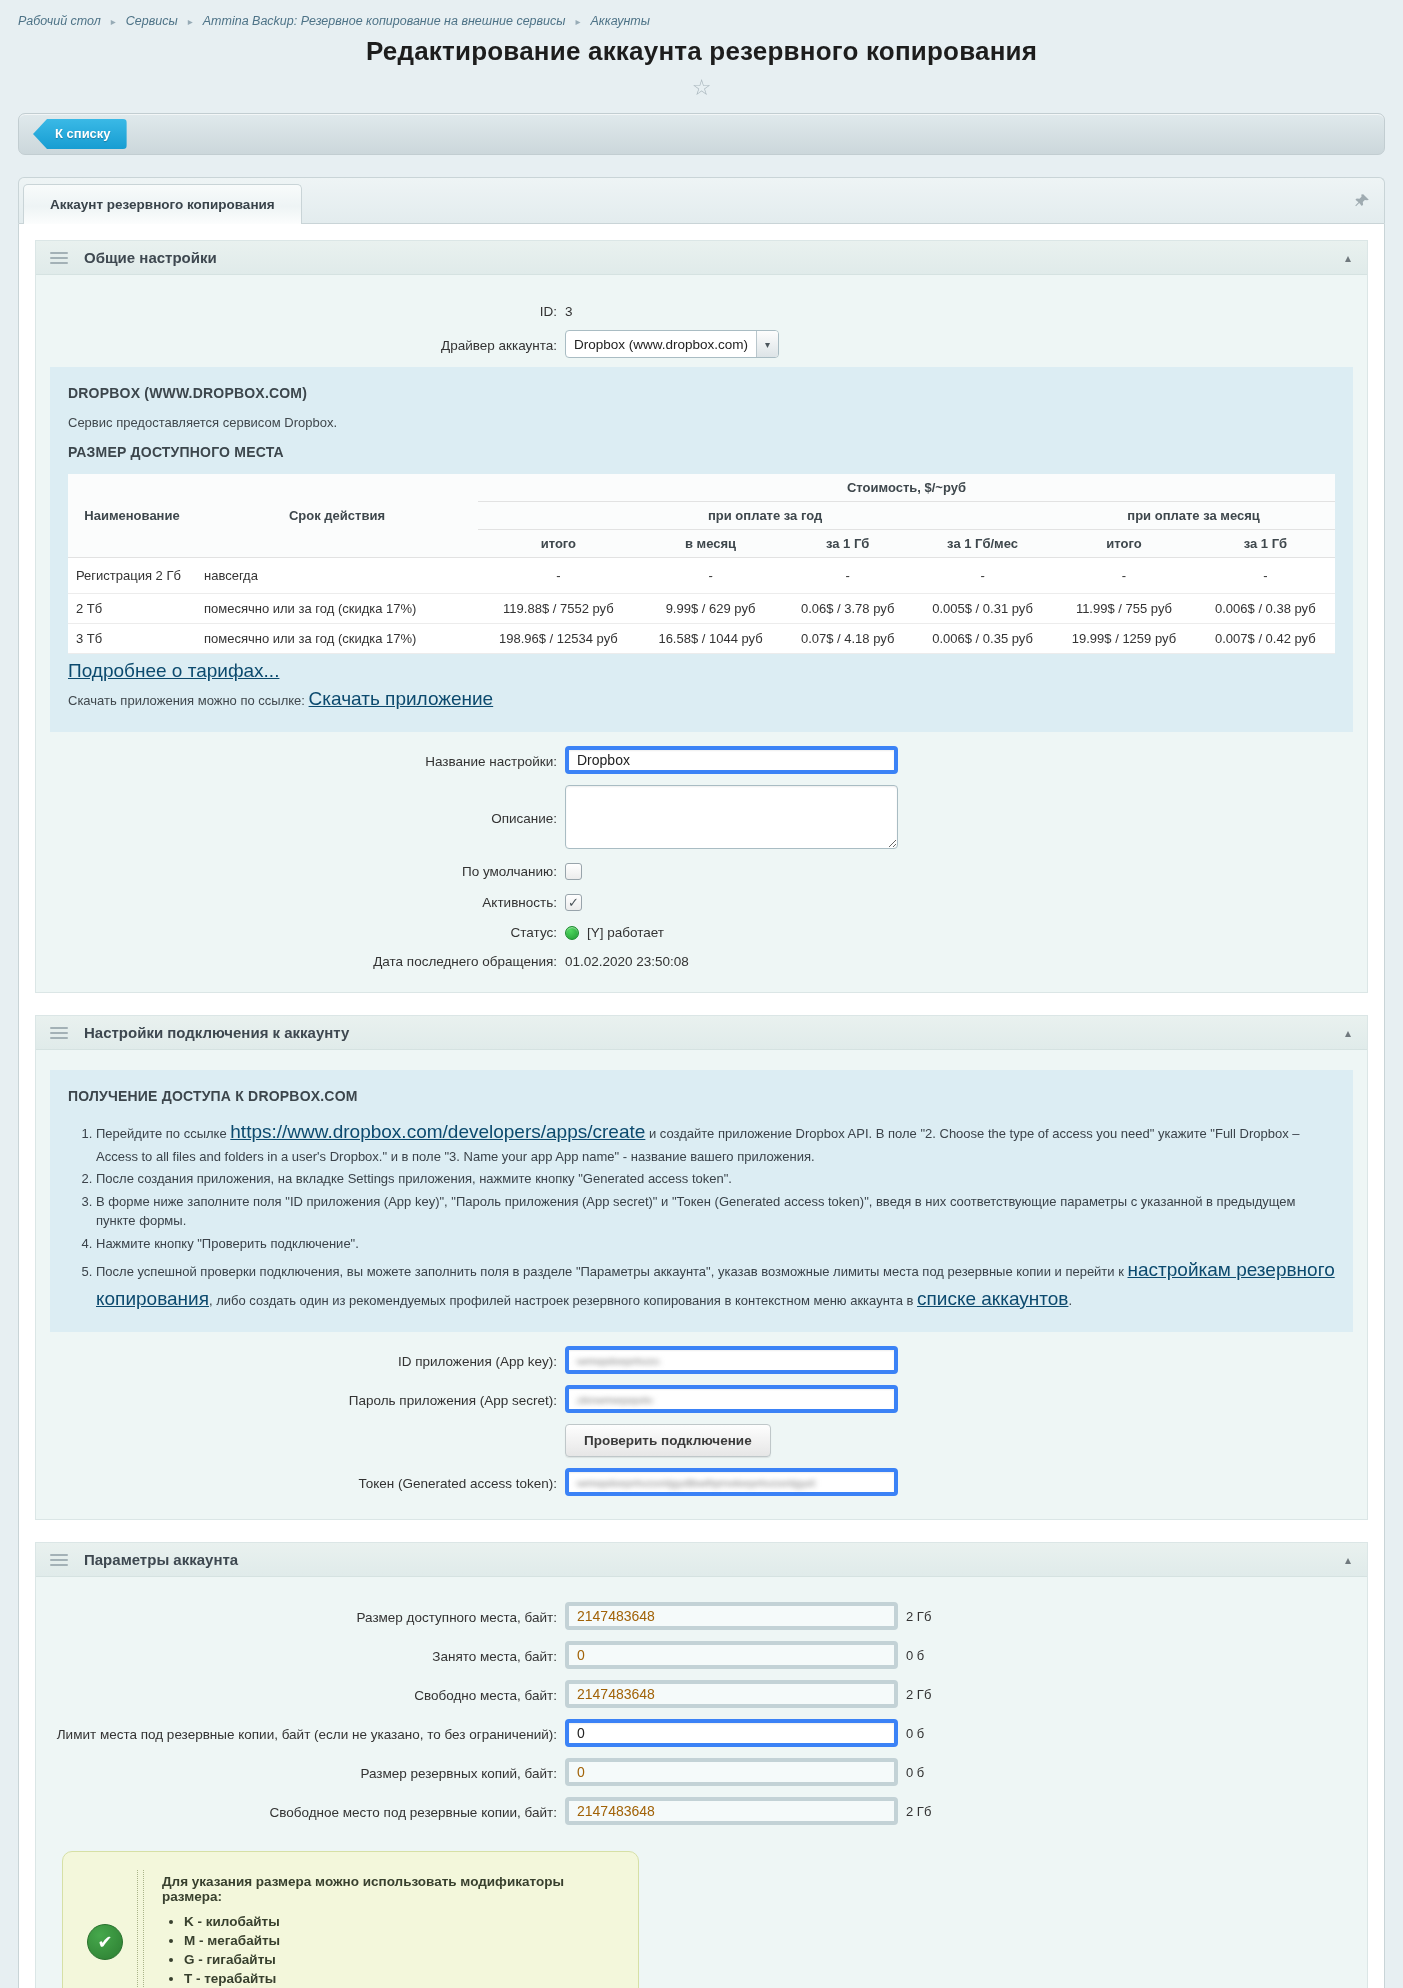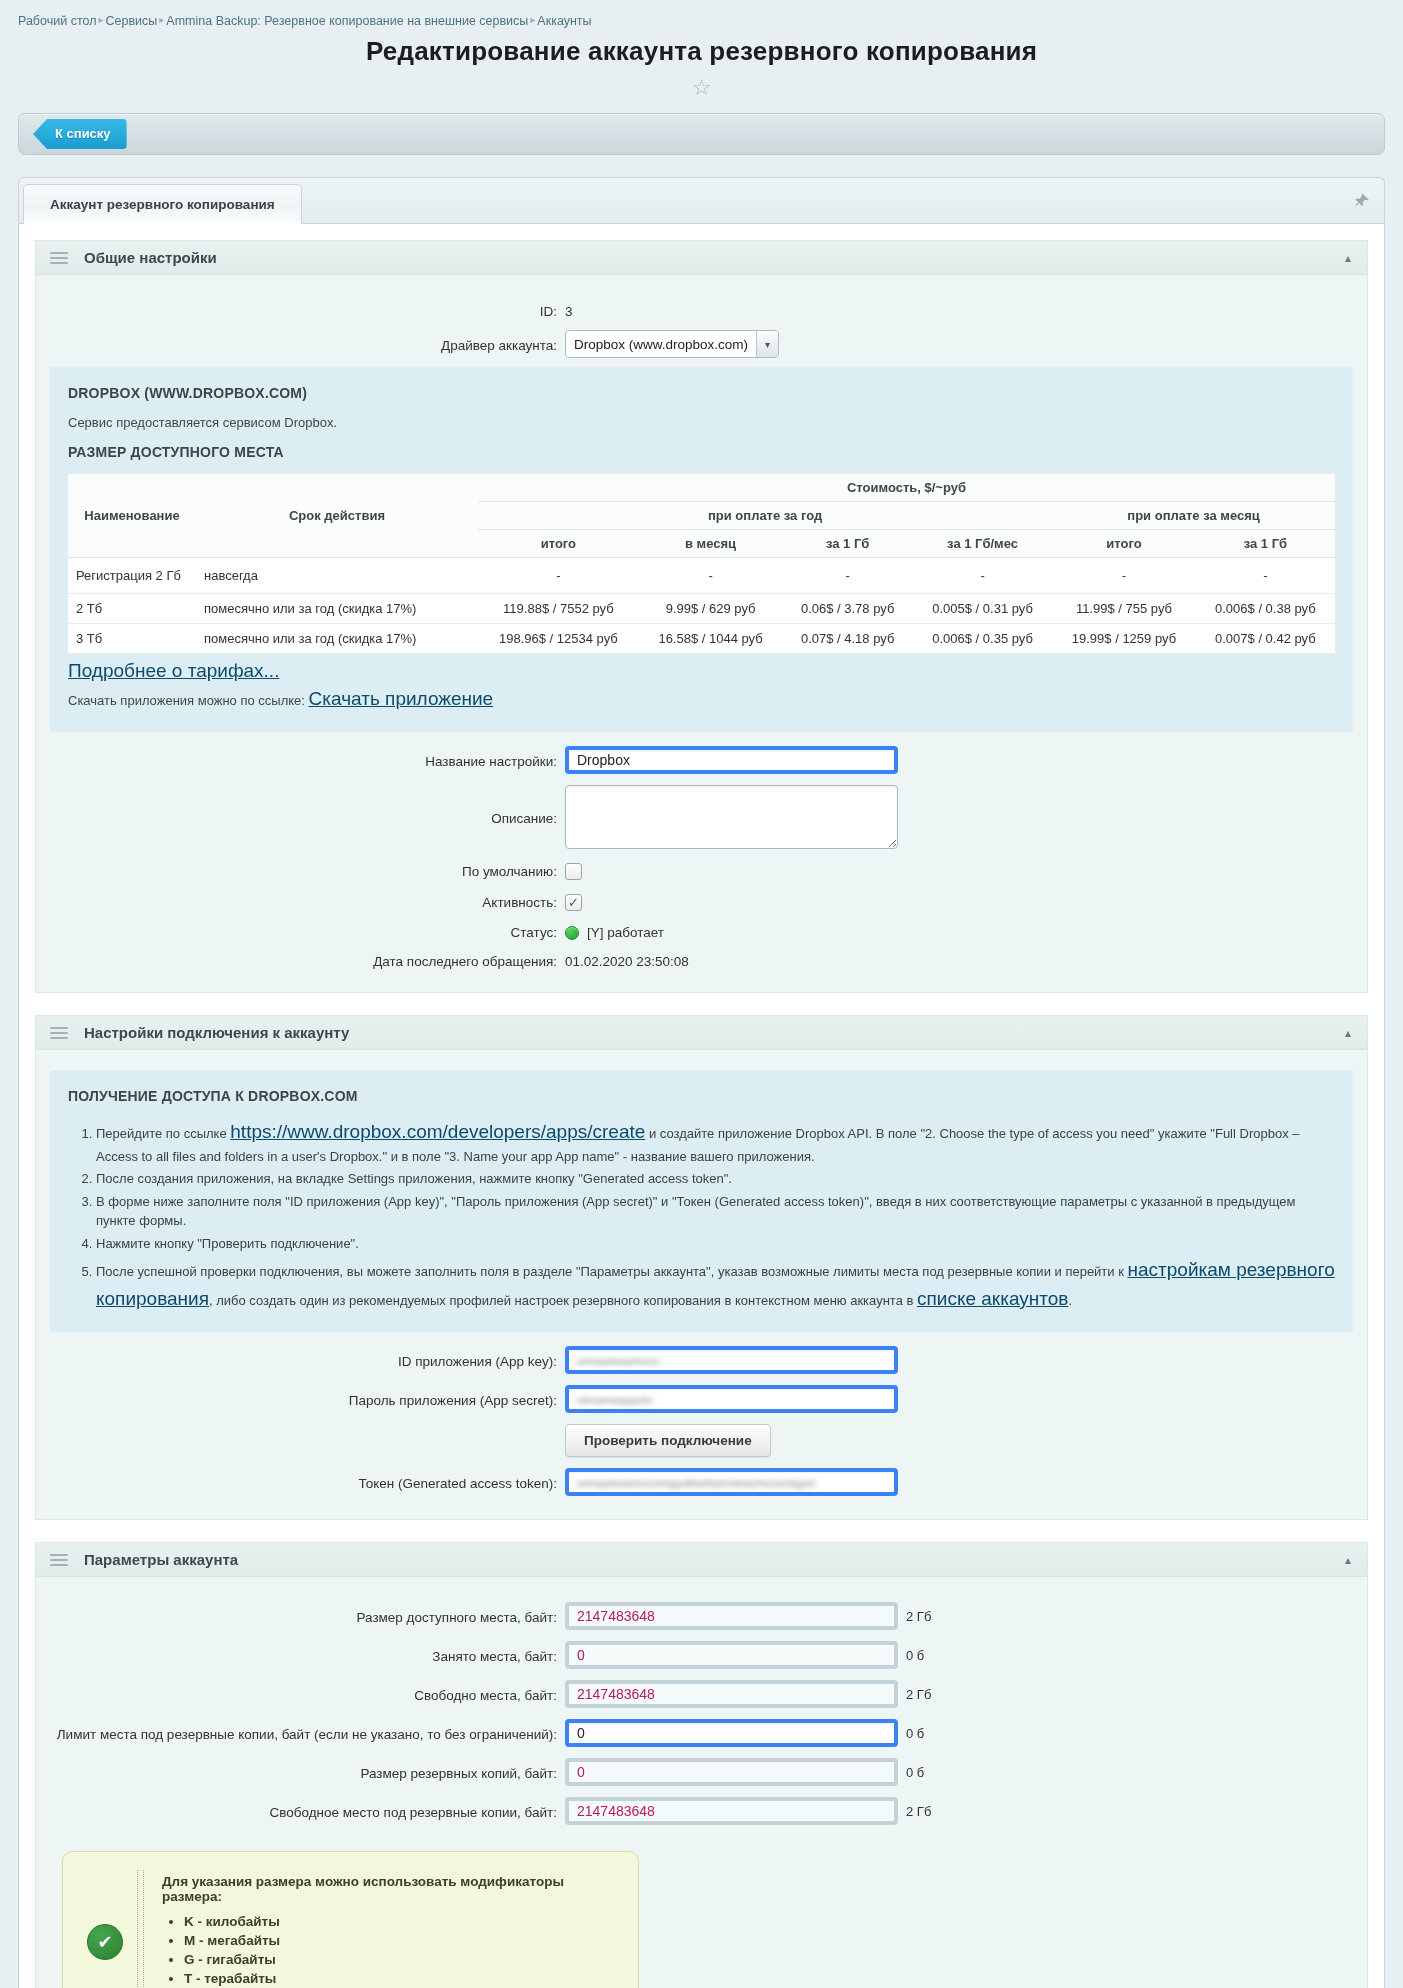--- a/index.html
+++ b/index.html
@@ -1,21 +1,21 @@
 <!DOCTYPE html>
 <html lang="ru"><head>
 <meta charset="utf-8">
 <style>
   * { box-sizing: border-box; }
   html,body { margin:0; padding:0; background:#e7eff2; }
   body { font-family:"Liberation Sans","DejaVu Sans",sans-serif; color:#333; }
   .page { width:1403px; min-height:1988px; padding:10px 18px 20px; }
 
   
-  .breadcrumb { display:flex; gap:2px; font-size:12.5px; padding:4px 0 2px; }
+  .breadcrumb { display:flex; align-items:center; gap:10px; font-size:12.5px; padding:4px 0 2px;font-style:italic; }
   .breadcrumb a { color:#4e7387; text-decoration:none; cursor:pointer; }
   .bc-sep { color:#97abb6; font-size:10px; }
 
   
   .title-row { display:flex; align-items:center; gap:10px; margin:6px 0 14px;flex-direction:column; }
   h1 { font-size:26px; margin:0; color:#1d1d1d; letter-spacing:.2px; }
   .star { color:#a9b6bd; font-size:22px; line-height:1; cursor:pointer; }
 
   
   .toolbar { height:42px; border:1px solid #c2cdd1; border-radius:7px;
@@ -51,21 +51,21 @@
   
   .frow { display:flex; align-items:center; margin:9px 0; }
   .flabel { width:515px; text-align:right; padding:5px 8px 0 0; font-size:13.5px; color:#333; flex:none; }
   .ffield { padding-top:2px; display:flex; align-items:center; gap:8px; }
   .plain-val { padding-top:4px; font-size:13.5px; }
 
   input[type=text], .pseudo-input {
       width:333px; height:28px; border:4px solid #3b82f6; border-radius:4px; background:#fff;
       font-family:inherit; font-size:14px; color:#222; padding:3px 8px;
       box-shadow:inset 0 1px 2px rgba(0,0,0,.07); }
-  input[disabled] { background:#f5fafa; color:#be185d; border-color:#c3d2d6; box-shadow:none; }
+  input[disabled] { background:#f5fafa; color:#a16207; border-color:#c3d2d6; box-shadow:none; }
   textarea { width:333px; height:64px; border:1px solid #a9bcc3; border-radius:4px; background:#fff;
              font-family:inherit; font-size:14px; padding:4px 8px; box-shadow:inset 0 1px 2px rgba(0,0,0,.07); }
   .suffix { font-size:13px; color:#333; white-space:nowrap; }
 
   
   .select { width:214px; height:28px; border:1px solid #a9bcc3; border-radius:4px; background:#fff;
             display:flex; align-items:center; cursor:pointer; overflow:hidden; }
   .select .sel-text { flex:1; font-size:13.5px; padding:0 8px; color:#222; white-space:nowrap; }
   .select .sel-arrow { width:22px; align-self:stretch; border-left:1px solid #b9c6cc;
             background:linear-gradient(#fdfdfd,#dde4e7); display:flex; align-items:center; justify-content:center;

